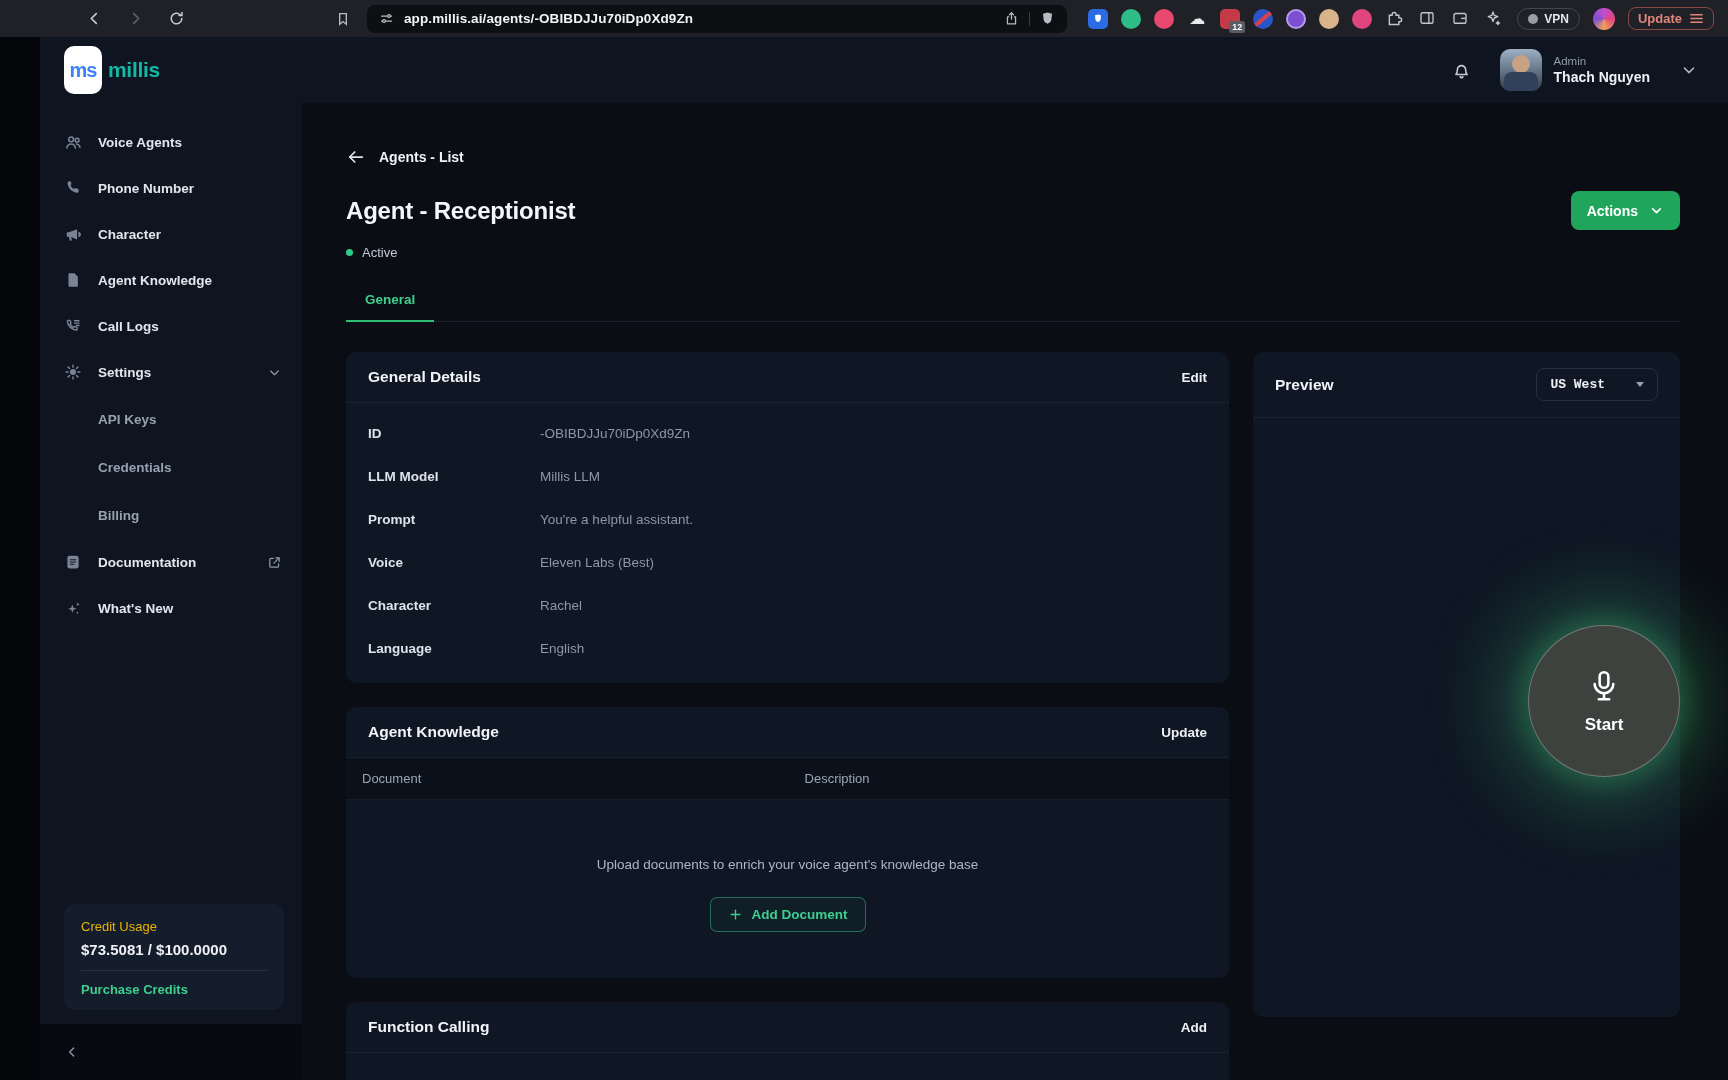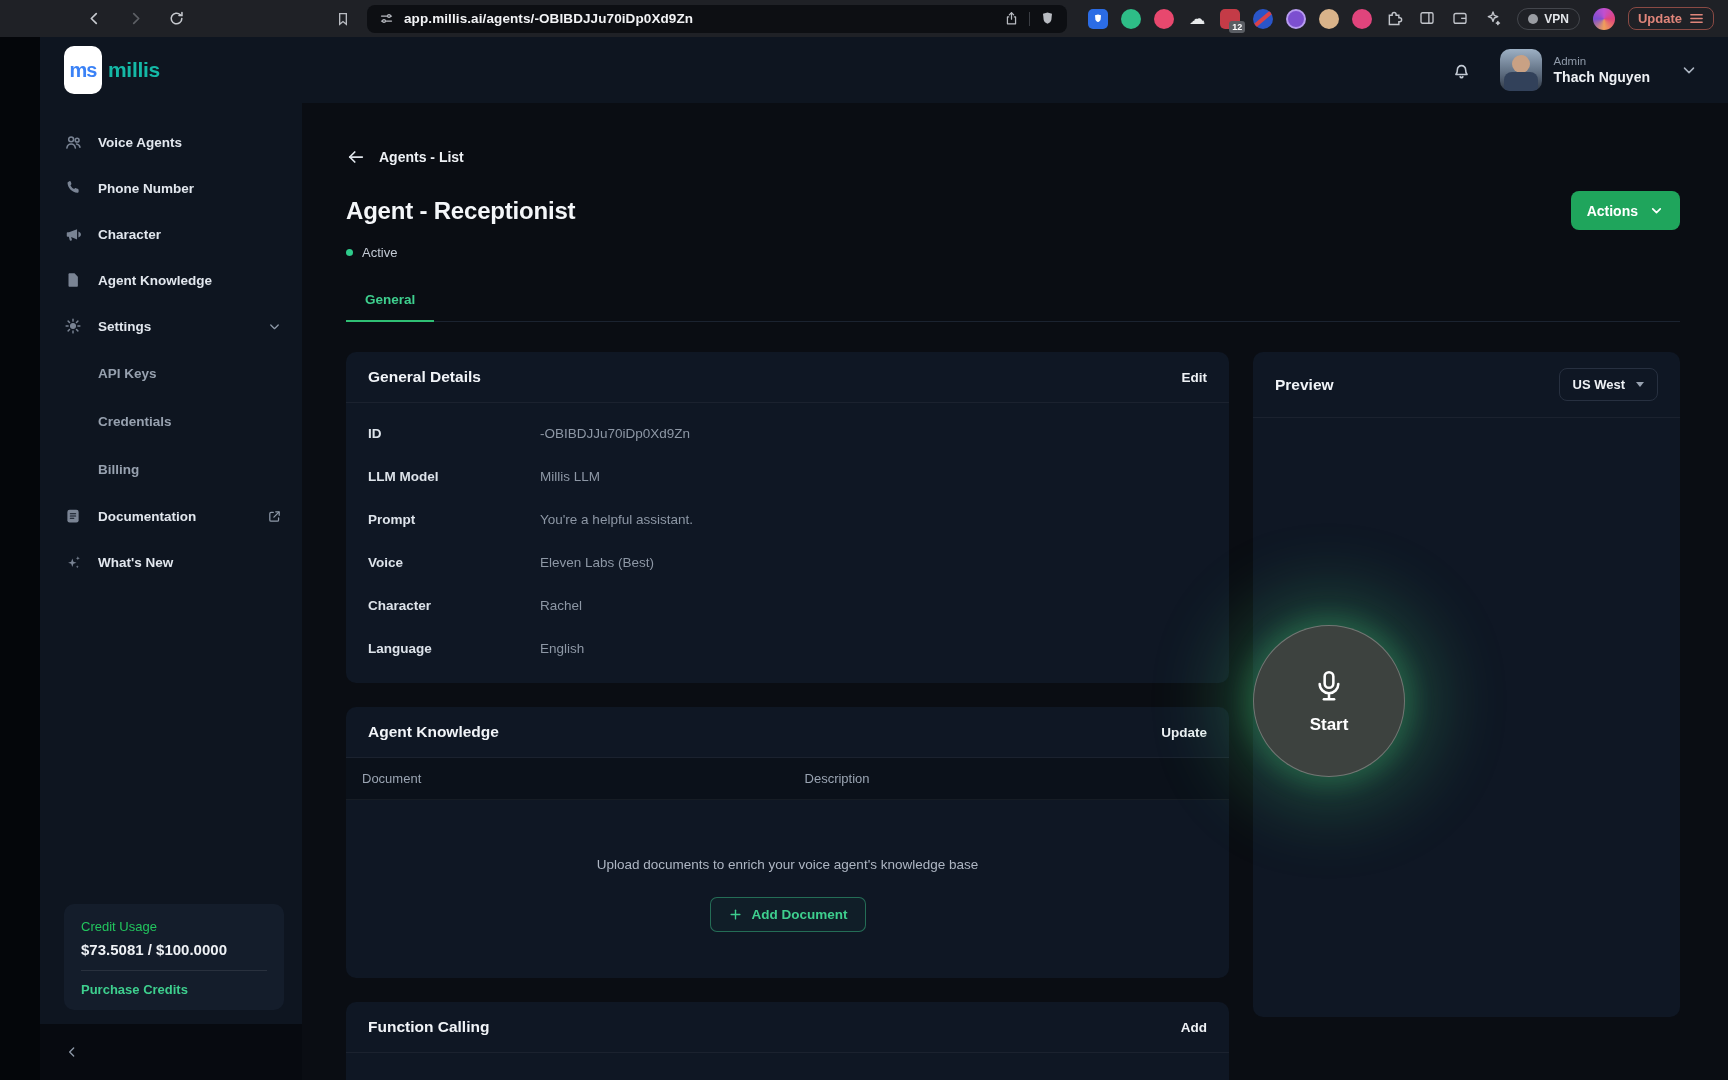--- a/index.html
+++ b/index.html
@@ -60,21 +60,21 @@
 
   
   .sidebar { width:262px; background:#0e1520; flex:none; display:flex; flex-direction:column; padding-top:16px; }
   .nav-item { height:46px; display:flex; align-items:center; gap:15px; padding:0 20px 0 24px; color:#e2e7ee; font-size:13.5px; font-weight:600; cursor:pointer; }
   .nav-item .ic { color:#7a8494; width:19px; flex:none; }
   .nav-item .grow { flex:1; }
   .nav-sub { height:48px; display:flex; align-items:center; padding-left:58px; color:#97a1af; font-size:13.5px; font-weight:600; cursor:pointer; }
   .nav-chev, .ext-link { color:#8e99a8; }
   .sb-spacer { flex:1; }
   .credit-card { margin:0 18px 14px 24px; background:#141d2b; border-radius:10px; padding:15px 17px 13px; }
-  .credit-title { color:#22c55e; font-size:13px; }
+  .credit-title { color:#eab308; font-size:13px; }
   .credit-amount { color:#eef1f5; font-size:15px; font-weight:700; margin-top:7px; padding-bottom:12px; border-bottom:1px solid rgba(255,255,255,.09); }
   .credit-link { color:#3ecf8e; font-size:13px; font-weight:700; margin-top:11px; cursor:pointer; }
   .sb-footer { height:56px; background:#070a10; display:flex; align-items:center; padding-left:24px; color:#8e99a8; }
 
   
   .main { flex:1; background:#0a0d13; min-width:0; overflow:hidden; padding:44px 48px 0 44px; }
   .breadcrumb { display:flex; align-items:center; gap:13px; color:#eef1f5; font-size:14px; font-weight:700; }
   .back-ic { color:#dfe4ea; cursor:pointer; }
   .title-row { display:flex; align-items:center; justify-content:space-between; margin-top:24px; }
   .page-title { color:#f4f6f9; font-size:24px; font-weight:700; letter-spacing:-.2px; }
@@ -103,23 +103,23 @@
   .th { color:#9aa4b2; font-size:13px; }
   .th-doc { width:52%; }
   .empty-state { padding:57px 20px 46px; text-align:center; }
   .empty-text { color:#aeb6c3; font-size:13.5px; }
   .add-doc-btn { margin-top:25px; display:inline-flex; align-items:center; gap:9px; background:rgba(62,207,142,.04); border:1px solid rgba(62,207,142,.45); border-radius:7px; padding:9px 17px; color:#3ecf8e; font-family:inherit; font-size:13.5px; font-weight:700; cursor:pointer; }
   .plus-ic { color:#3ecf8e; }
 
   .fc-card { height:120px; }
 
   .preview-card { height:665px; display:flex; flex-direction:column; }
-  .region-btn { display:flex; align-items:center; gap:11px; border:1px solid #273040; border-radius:8px; padding:8px 13px; color:#eef1f5; font-size:13px; font-weight:700; background:transparent; font-family:Liberation Sans, sans-serif; cursor:pointer; }
+  .region-btn { display:flex; align-items:center; gap:31px; border:1px solid #273040; border-radius:8px; padding:8px 13px; color:#eef1f5; font-size:13px; font-weight:700; background:transparent; font-family:Liberation Mono, monospace; cursor:pointer; }
   .caret-down { width:0; height:0; border-left:4.5px solid transparent; border-right:4.5px solid transparent; border-top:5.5px solid #98a2b0; }
-  .preview-body { flex:1; display:flex; justify-content:flex-start; align-items:flex-start; padding-top:207px; }
+  .preview-body { flex:1; display:flex; justify-content:flex-end; align-items:flex-start; padding-top:207px; }
   .start-btn { width:152px; height:152px; border-radius:50%; background:#3d423f; border:1px solid rgba(255,255,255,.28);
     box-shadow:0 0 75px 28px rgba(70,200,120,.30), 0 0 22px 8px rgba(70,200,120,.22);
     display:flex; flex-direction:column; align-items:center; justify-content:center; gap:11px; cursor:pointer; }
   .start-label { color:#fff; font-size:17px; font-weight:600; }
 </style>
 </head>
 <body>
 
 <div class="browser-bar">
   <div class="nav-group">
@@ -291,20 +291,31 @@
           <span class="ic">
               <svg width="18" height="18" viewBox="0 0 24 24" fill="currentColor">
                 <path d="M6 4.5c0-.8.7-1.5 1.5-1.5H14l4.5 4.5v12c0 .8-.7 1.5-1.5 1.5H7.5c-.8 0-1.5-.7-1.5-1.5z"></path>
               </svg>
             </span>
           <span class="grow">Agent Knowledge</span>
         </div>
         <div class="nav-item">
           <span class="ic">
               <svg width="18" height="18" viewBox="0 0 24 24" fill="none" stroke="currentColor" stroke-width="1.9" stroke-linecap="round">
+                <path d="M5.5 4.5c-.6 0-1.1.5-1 1.1.5 6.3 5.6 11.4 11.9 11.9.6.1 1.1-.4 1.1-1v-2c0-.5-.3-.9-.8-1l-2.2-.7c-.4-.1-.8 0-1.1.3l-.8.8a11.6 11.6 0 0 1-4.5-4.5l.8-.8c.3-.3.4-.7.3-1.1L8.5 5.3c-.1-.5-.5-.8-1-.8z"></path>
+                <path d="M14 5h6"></path>
+                <path d="M14 8.2h6"></path>
+                <path d="M16.5 11.4H20"></path>
+              </svg>
+            </span>
+          <span class="grow">Call Logs</span>
+        </div>
+        <div class="nav-item">
+          <span class="ic">
+              <svg width="18" height="18" viewBox="0 0 24 24" fill="none" stroke="currentColor" stroke-width="1.9" stroke-linecap="round">
                 <circle cx="12" cy="12" r="3.1" fill="currentColor"></circle>
                 <path d="M12 2.8v2.7M12 18.5v2.7M2.8 12h2.7M18.5 12h2.7M5.5 5.5l1.9 1.9M16.6 16.6l1.9 1.9M18.5 5.5l-1.9 1.9M7.4 16.6l-1.9 1.9"></path>
               </svg>
             </span>
           <span class="grow">Settings</span>
           <span class="nav-chev">
               <svg width="15" height="15" viewBox="0 0 24 24" fill="none" stroke="currentColor" stroke-width="2" stroke-linecap="round" stroke-linejoin="round">
                 <path d="M6 9.5l6 6 6-6"></path>
               </svg>
             </span>

